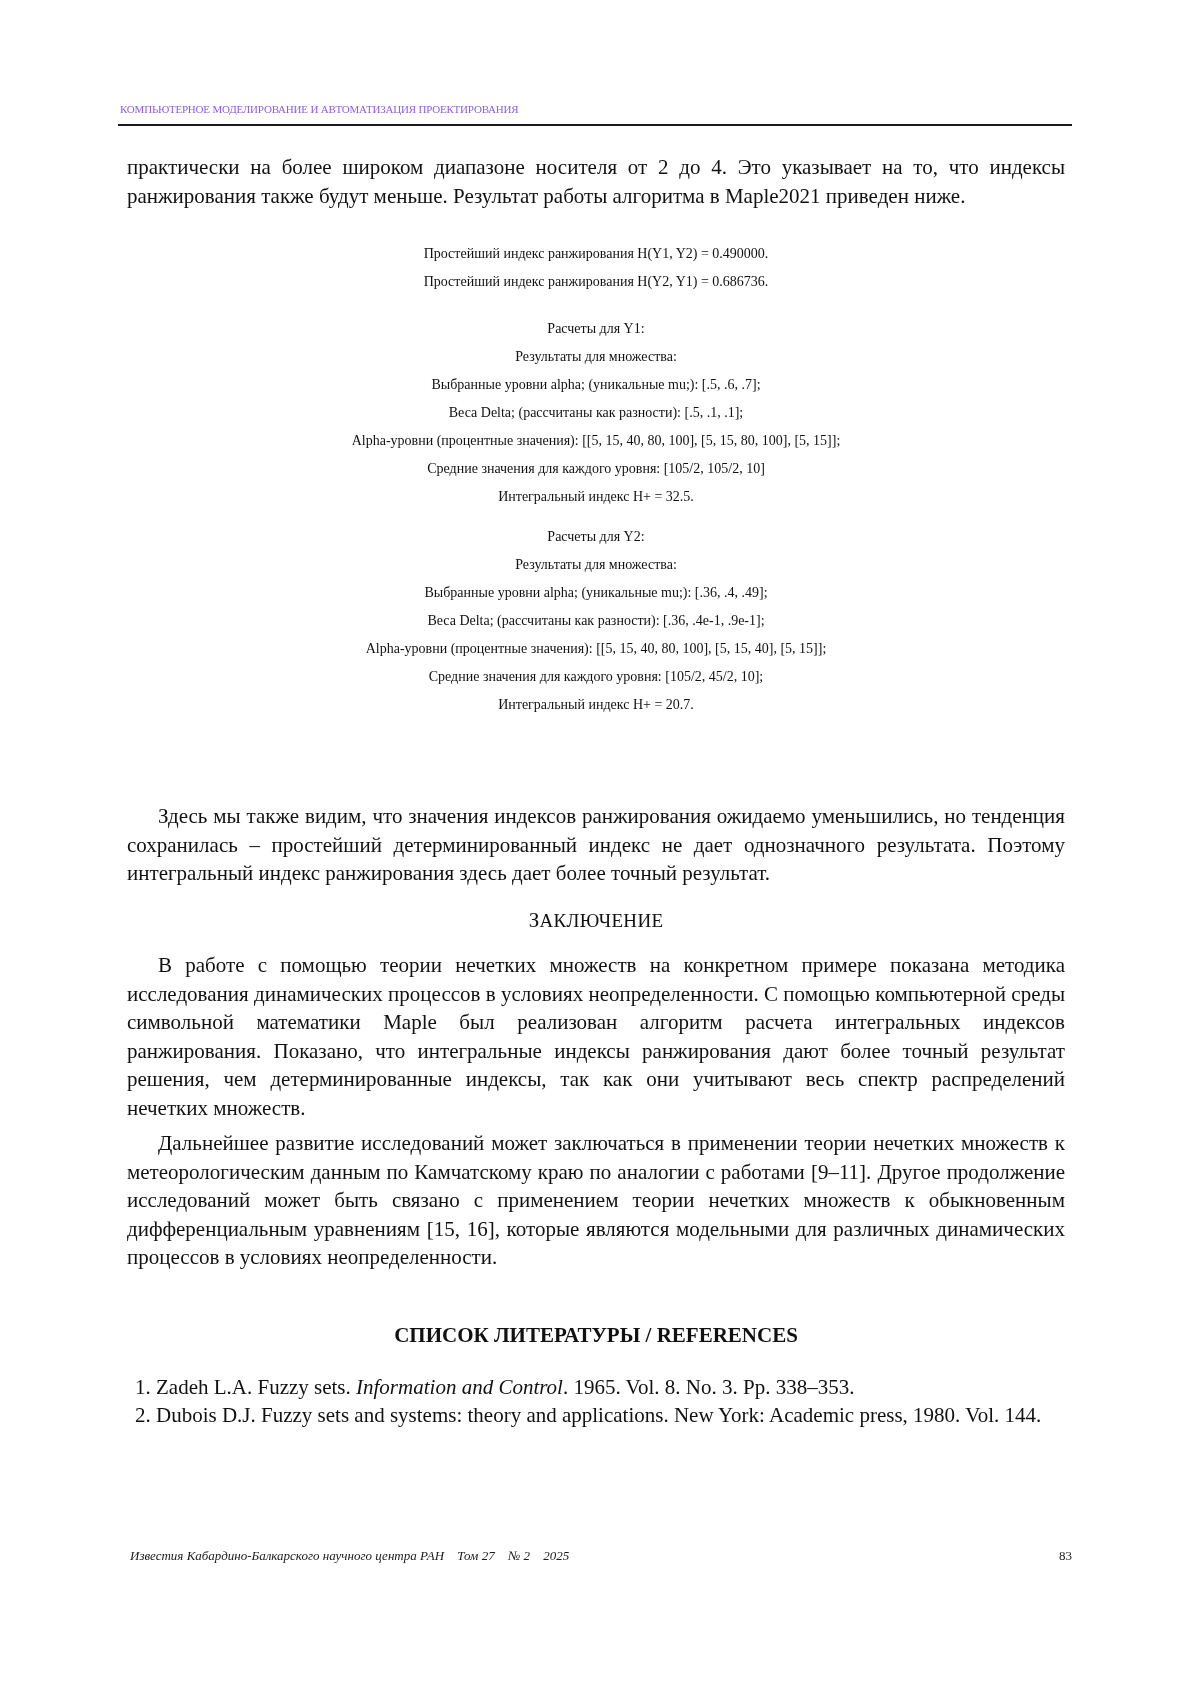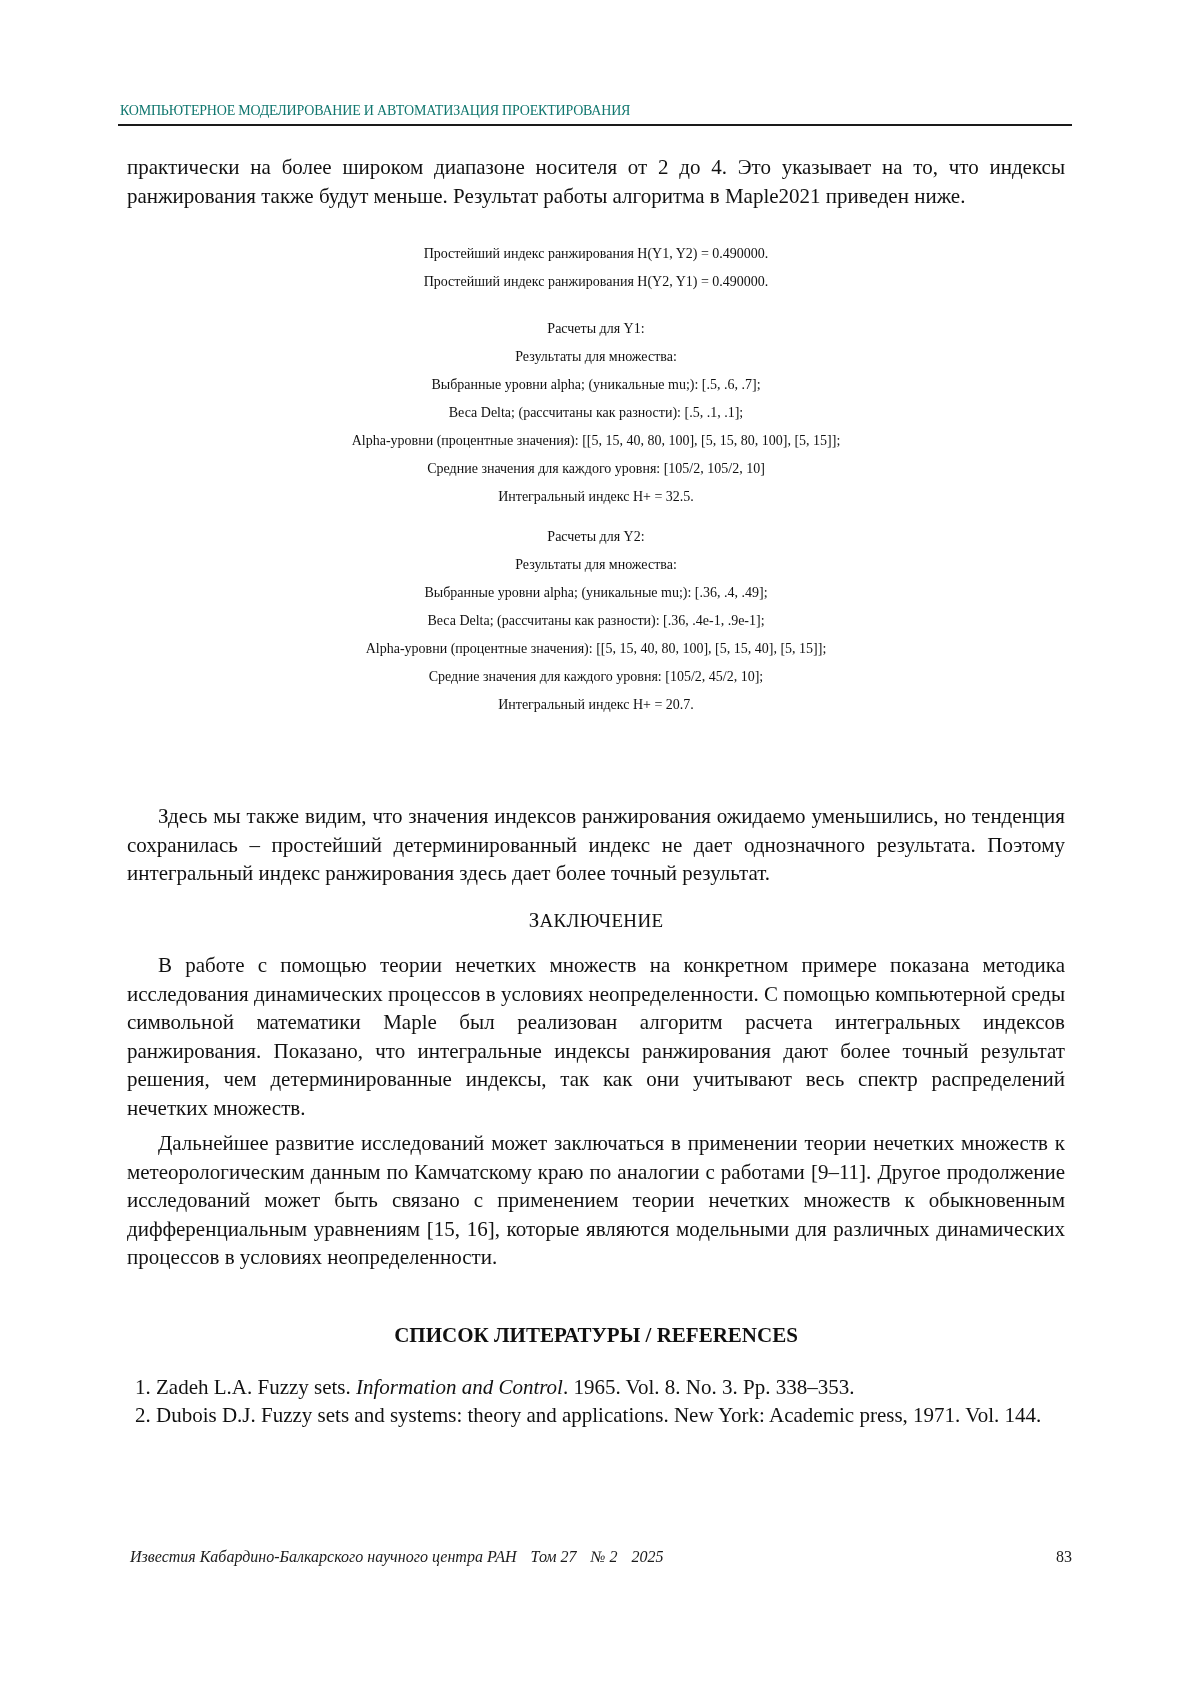--- a/index.html
+++ b/index.html
@@ -13,23 +13,23 @@
       position: relative;
       font-family: "Liberation Serif", "DejaVu Serif", serif;
       color: #111111;
       overflow: hidden;
     }
     .running-header {
       position: absolute;
       left: 120px;
       top: 103px;
       width: 952px;
-      font-size: 14px;
+      font-size: 11px;
       letter-spacing: -0.2px;
-      color: #0f766e;
+      color: #8b5cf6;
       white-space: nowrap;
     }
     .header-rule {
       position: absolute;
       left: 118px;
       top: 124px;
       width: 954px;
       height: 0;
       border-top: 2px solid #1a1a1a;
     }
@@ -80,21 +80,21 @@
       line-height: 28px;
       text-align: justify;
     }
     .ref-list p { margin: 0; text-indent: 31px; }
     .ref-list .num { display: inline; }
     .footer {
       position: absolute;
       left: 130px;
       top: 1548px;
       width: 942px;
-      font-size: 16px;
+      font-size: 13px;
       font-style: italic;
       color: #1a1a1a;
     }
     .footer .page-num {
       position: absolute;
       right: 0;
       top: 0;
       font-style: normal;
     }
     .footer .sep { display: inline-block; width: 10px; }
@@ -104,21 +104,21 @@
 
 <div class="running-header">КОМПЬЮТЕРНОЕ МОДЕЛИРОВАНИЕ И АВТОМАТИЗАЦИЯ ПРОЕКТИРОВАНИЯ</div>
 <div class="header-rule"></div>
 
 <div class="body-text" style="top:146px;">
   <p>практически на более широком диапазоне носителя от 2 до 4. Это указывает на то, что индексы ранжирования также будут меньше. Результат работы алгоритма в Maple2021 приведен ниже.</p>
 </div>
 
 <div class="center-block" style="top:240px;">
   <div>Простейший индекс ранжирования H(Y1, Y2) = 0.490000.</div>
-  <div>Простейший индекс ранжирования H(Y2, Y1) = 0.490000.</div>
+  <div>Простейший индекс ранжирования H(Y2, Y1) = 0.686736.</div>
 </div>
 
 <div class="center-block" style="top:315px;">
   <div>Расчеты для Y1:</div>
   <div>Результаты для множества:</div>
   <div>Выбранные уровни alpha; (уникальные mu;): [.5, .6, .7];</div>
   <div>Веса Delta; (рассчитаны как разности): [.5, .1, .1];</div>
   <div>Alpha-уровни (процентные значения): [[5, 15, 40, 80, 100], [5, 15, 80, 100], [5, 15]];</div>
   <div>Средние значения для каждого уровня: [105/2, 105/2, 10]</div>
   <div>Интегральный индекс H+ = 32.5.</div>
@@ -149,21 +149,21 @@
 
 <div class="refs-title" style="top:1323px;">СПИСОК ЛИТЕРАТУРЫ / REFERENCES</div>
 
 <div class="ref-list" style="top:1373px;">
   <p>
     <span class="num">1.</span>
     <span>Zadeh L.A. Fuzzy sets. </span><i>Information and Control</i><span>. 1965. Vol. 8. No. 3. Pp. 338–353.</span>
   </p>
   <p>
     <span class="num">2.</span>
-    <span>Dubois D.J. Fuzzy sets and systems: theory and applications. New York: Academic press, 1971. Vol. 144.</span>
+    <span>Dubois D.J. Fuzzy sets and systems: theory and applications. New York: Academic press, 1980. Vol. 144.</span>
   </p>
 </div>
 
 <div class="footer">
   <span>Известия Кабардино-Балкарского научного центра РАН</span><span class="sep"></span>
   <span>Том 27</span><span class="sep"></span>
   <span>№ 2</span><span class="sep"></span>
   <span>2025</span>
   <span class="page-num">83</span>
 </div>

